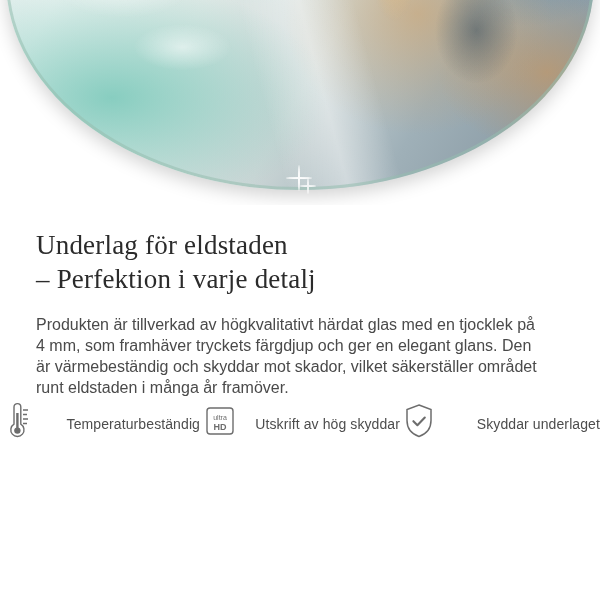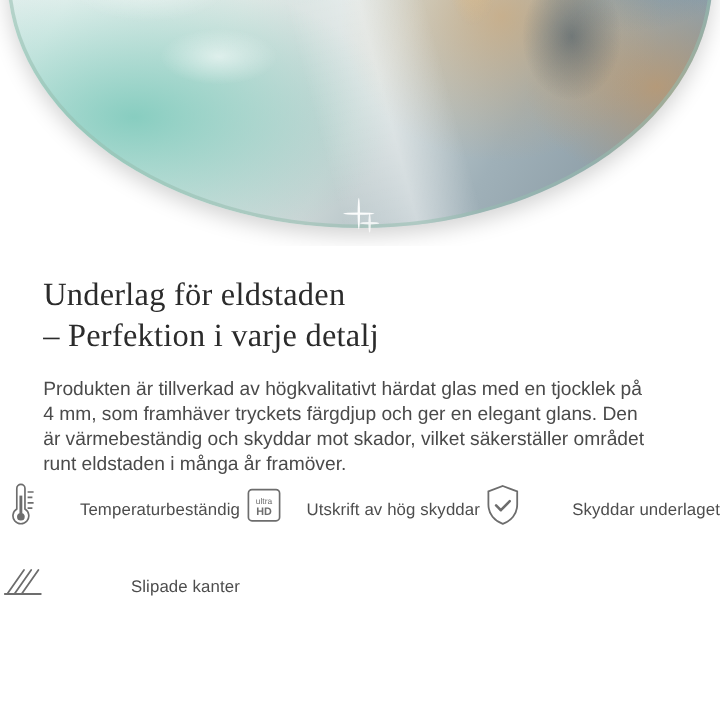--- a/index.html
+++ b/index.html
@@ -195,24 +195,15 @@
     <span class="glyph">
       <svg width="38" height="42" viewBox="0 0 38 42" fill="none" stroke="#6d6d6d" stroke-width="1.5">
         <path d="M19 5l12 4.5v11c0 8-5.2 13.6-12 16-6.8-2.4-12-8-12-16v-11L19 5z"></path>
         <path d="M13.4 21.2l4 4 7.4-7.6" stroke-width="2.1" stroke-linecap="round" stroke-linejoin="round"></path>
       </svg>
     </span>
     <span class="caption">Skyddar underlaget</span>
   </div>
 
 
-  <div class="feature">
-    <span class="glyph">
-      <svg width="38" height="34" viewBox="0 0 38 34" fill="none" stroke="#6d6d6d" stroke-width="1.5" stroke-linecap="round">
-        <path d="M6 27L20 7M12 27L26 7M18 27L32 7"></path>
-        <path d="M4 27h30" stroke-width="1.5"></path>
-      </svg>
-    </span>
-    <span class="caption">Slipade kanter</span>
-  </div>
 
 
 </div>
 
 </body></html>

